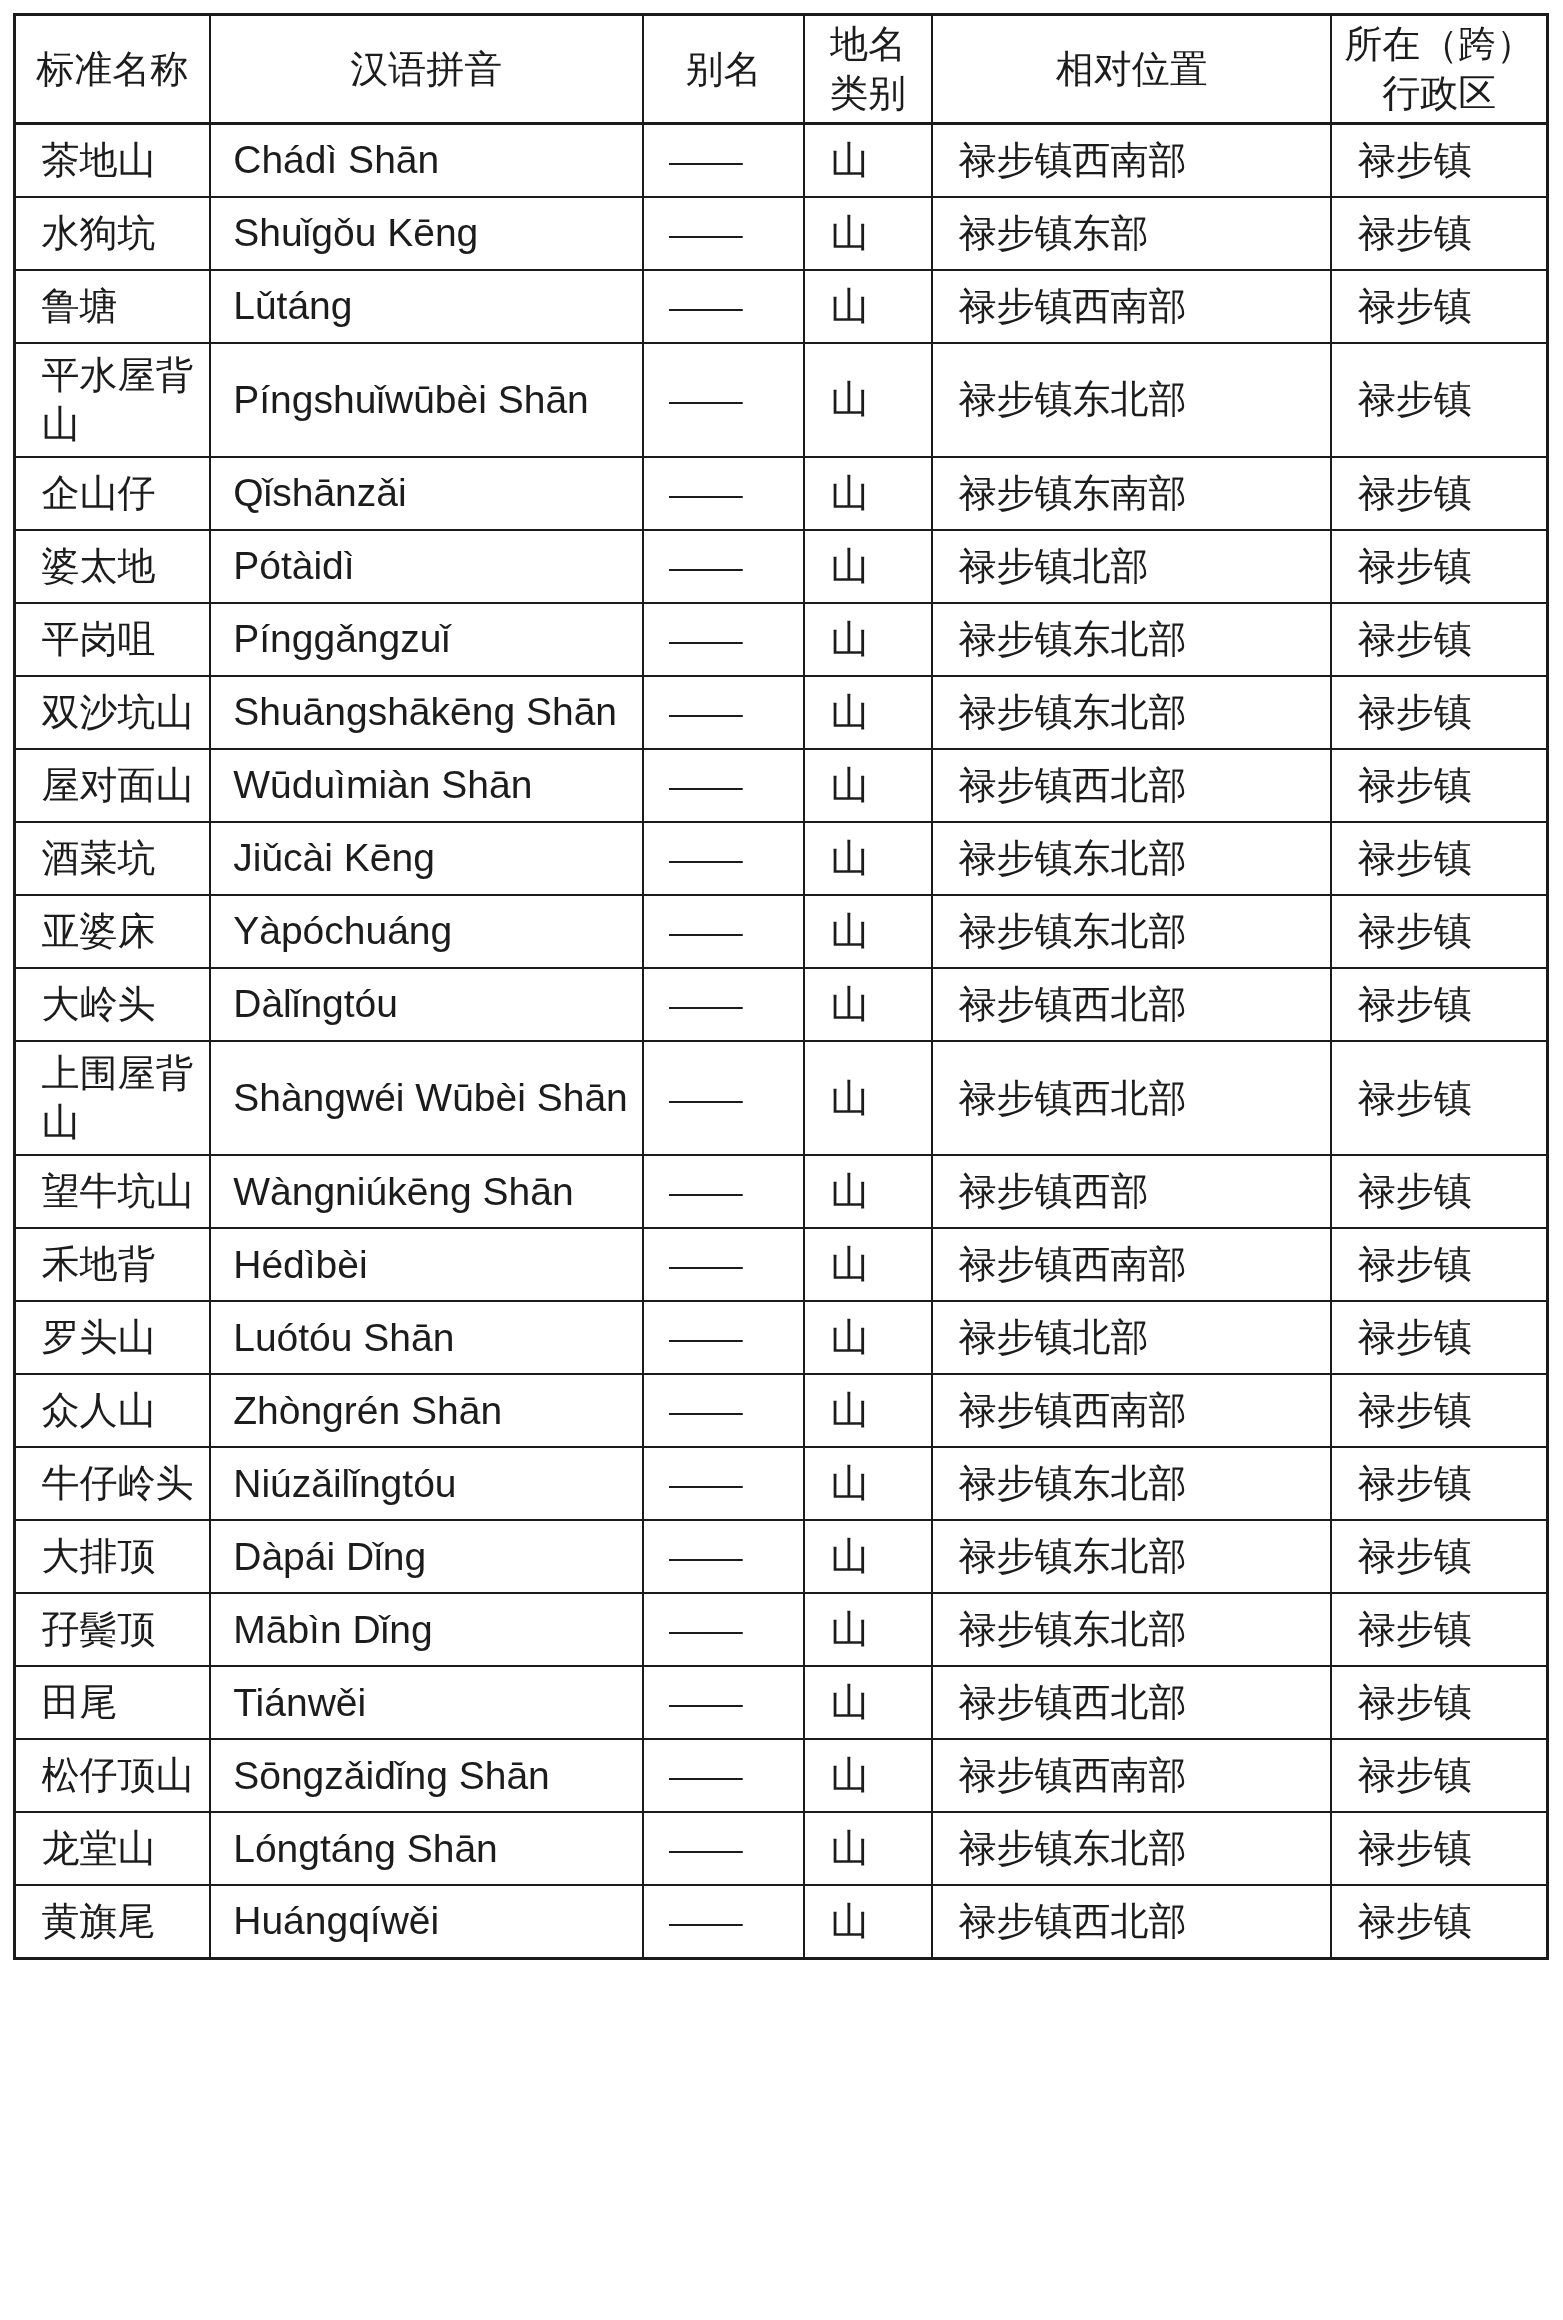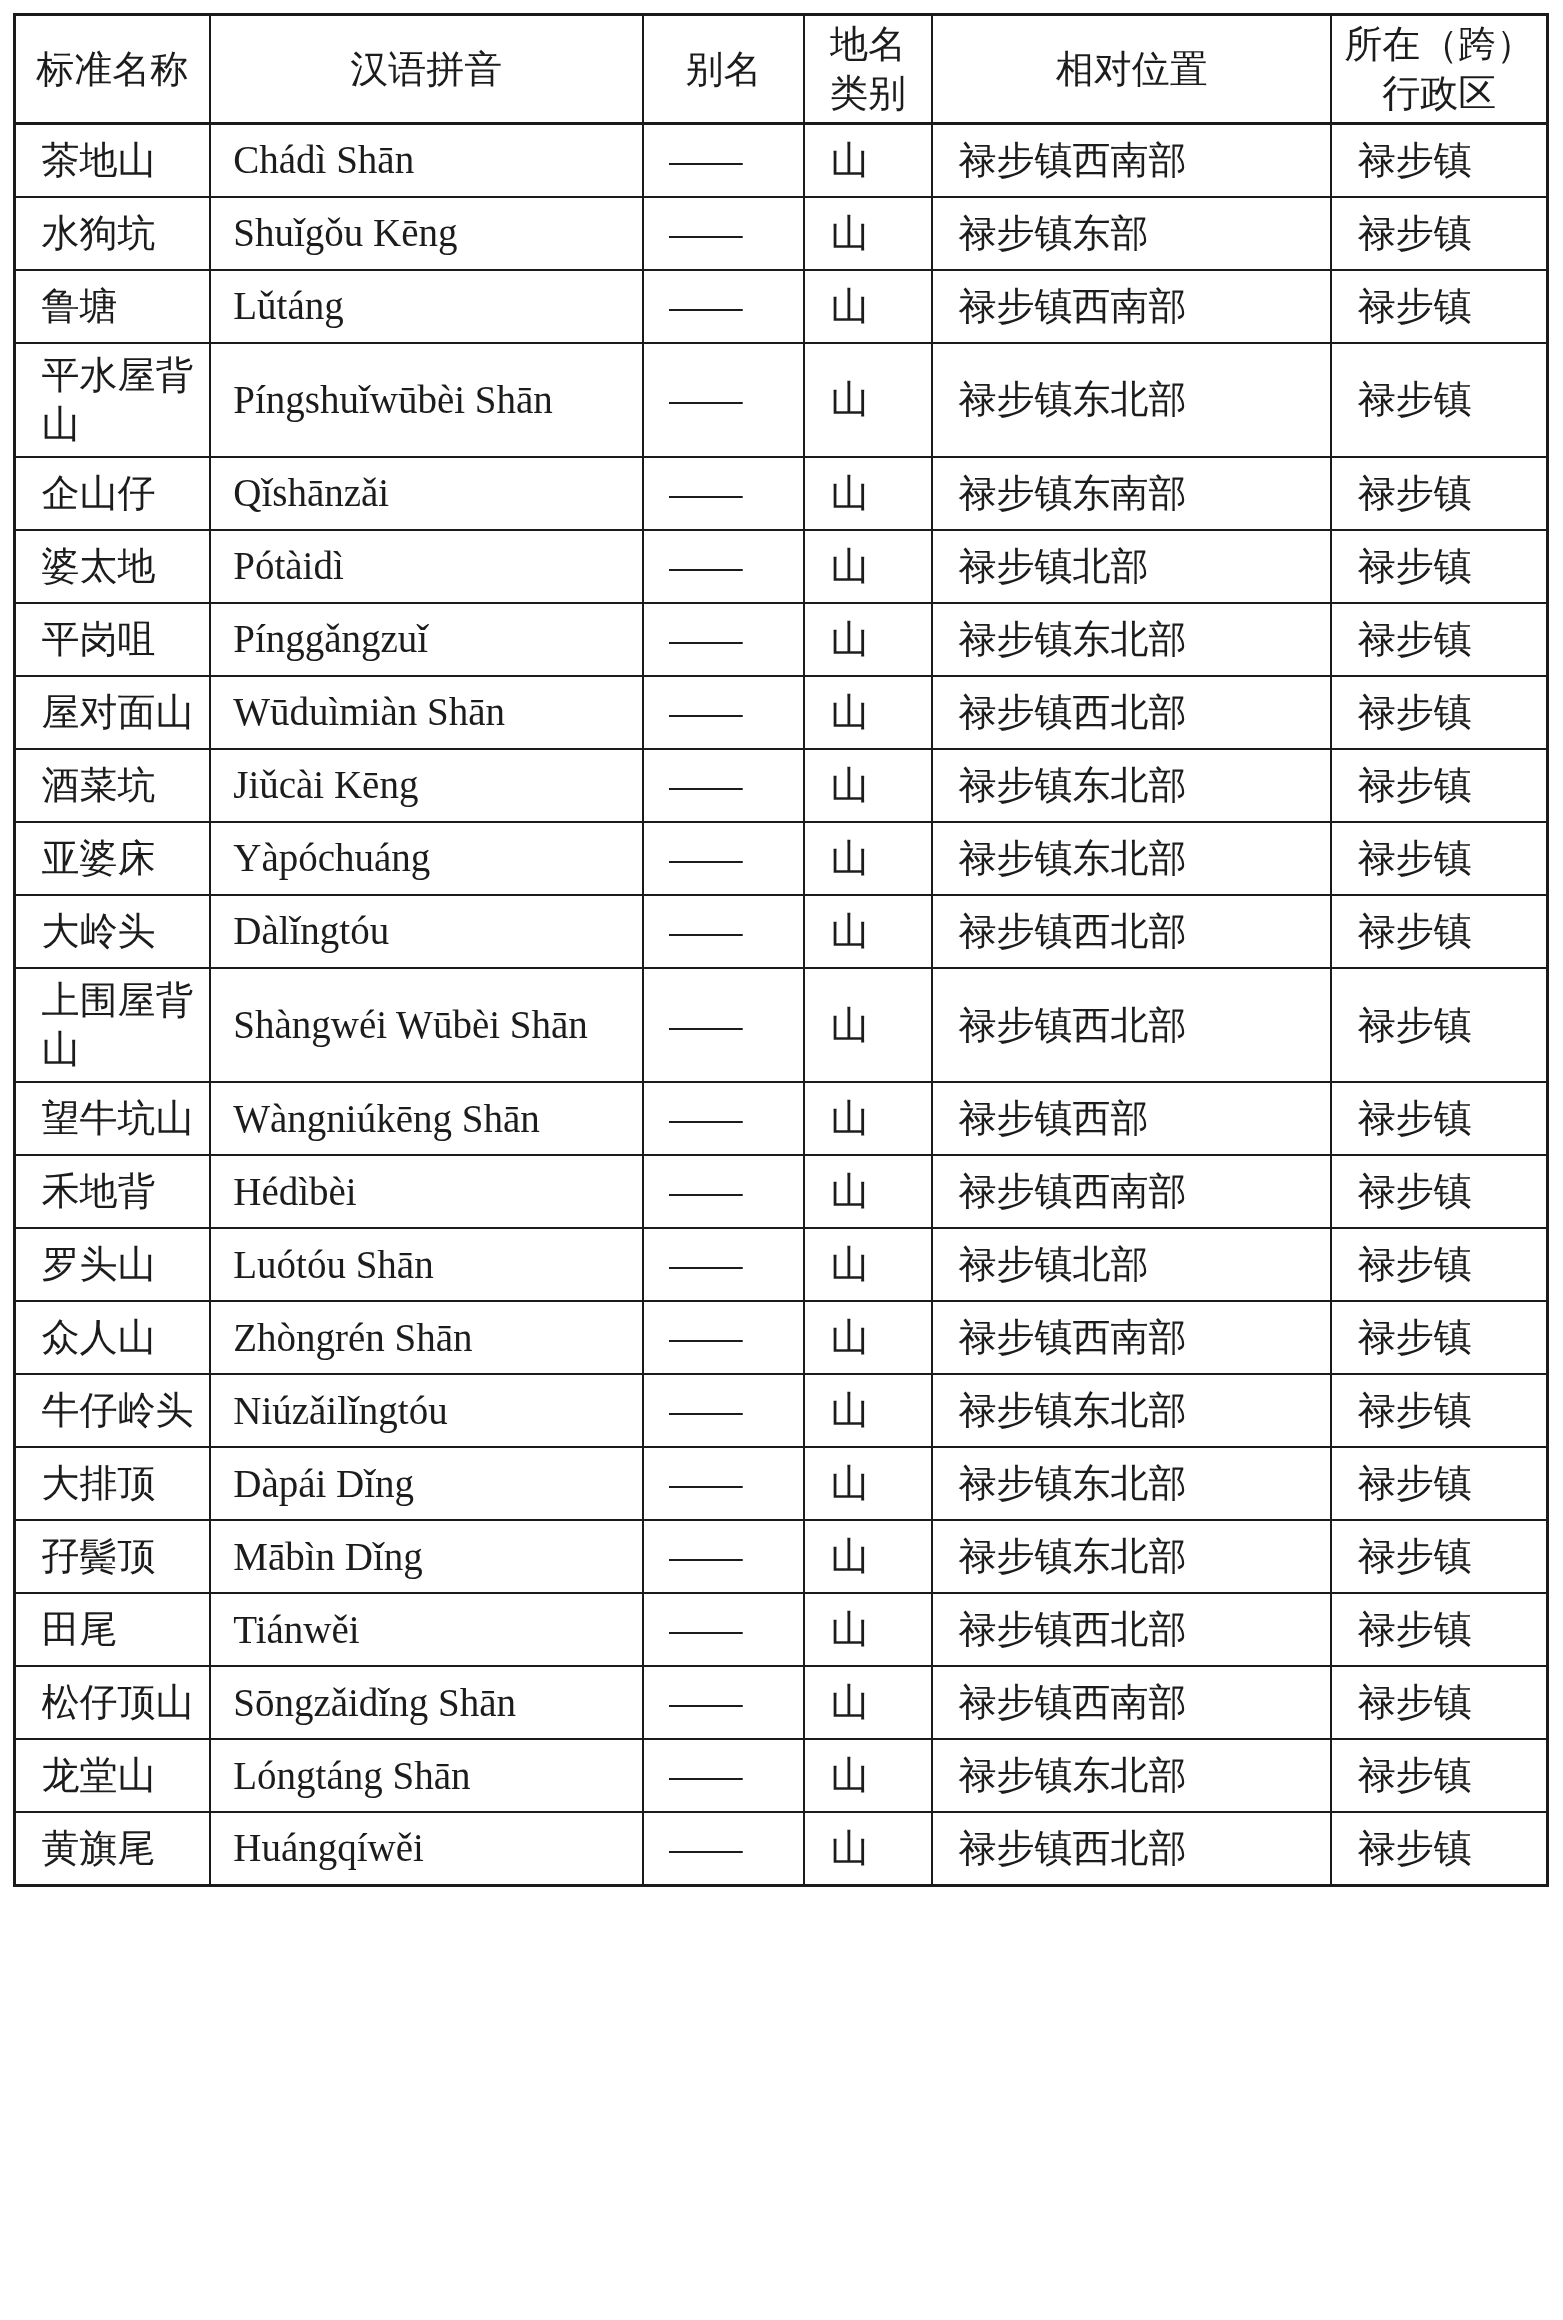--- a/index.html
+++ b/index.html
@@ -47,21 +47,21 @@
   }
   .place-table td {
     font-size: 38px;
     line-height: 1.28;
     vertical-align: middle;
     white-space: pre-line;
     text-align: left;
     padding: 7.5px 9.4px 7.5px 25.4px;
   }
   td.col-pinyin {
-    font-family: Liberation Serif, serif;
+    font-family: Liberation Sans, sans-serif;
     font-size: 39px;
     padding-left: 22.6px;
   }
   td.col-alias {
     letter-spacing: -2.8px;
   }
   td.col-category,
   td.col-district,
   td.col-position,
   td.col-name {
@@ -145,20 +145,28 @@
         </tr>
         <tr>
           <td class="col-name">平岗咀</td>
           <td class="col-pinyin">Pínggǎngzuǐ</td>
           <td class="col-alias">——</td>
           <td class="col-category">山</td>
           <td class="col-position">禄步镇东北部</td>
           <td class="col-district">禄步镇</td>
         </tr>
         <tr>
+          <td class="col-name">双沙坑山</td>
+          <td class="col-pinyin">Shuāngshākēng Shān</td>
+          <td class="col-alias">——</td>
+          <td class="col-category">山</td>
+          <td class="col-position">禄步镇东北部</td>
+          <td class="col-district">禄步镇</td>
+        </tr>
+        <tr>
           <td class="col-name">屋对面山</td>
           <td class="col-pinyin">Wūduìmiàn Shān</td>
           <td class="col-alias">——</td>
           <td class="col-category">山</td>
           <td class="col-position">禄步镇西北部</td>
           <td class="col-district">禄步镇</td>
         </tr>
         <tr>
           <td class="col-name">酒菜坑</td>
           <td class="col-pinyin">Jiǔcài Kēng</td>

